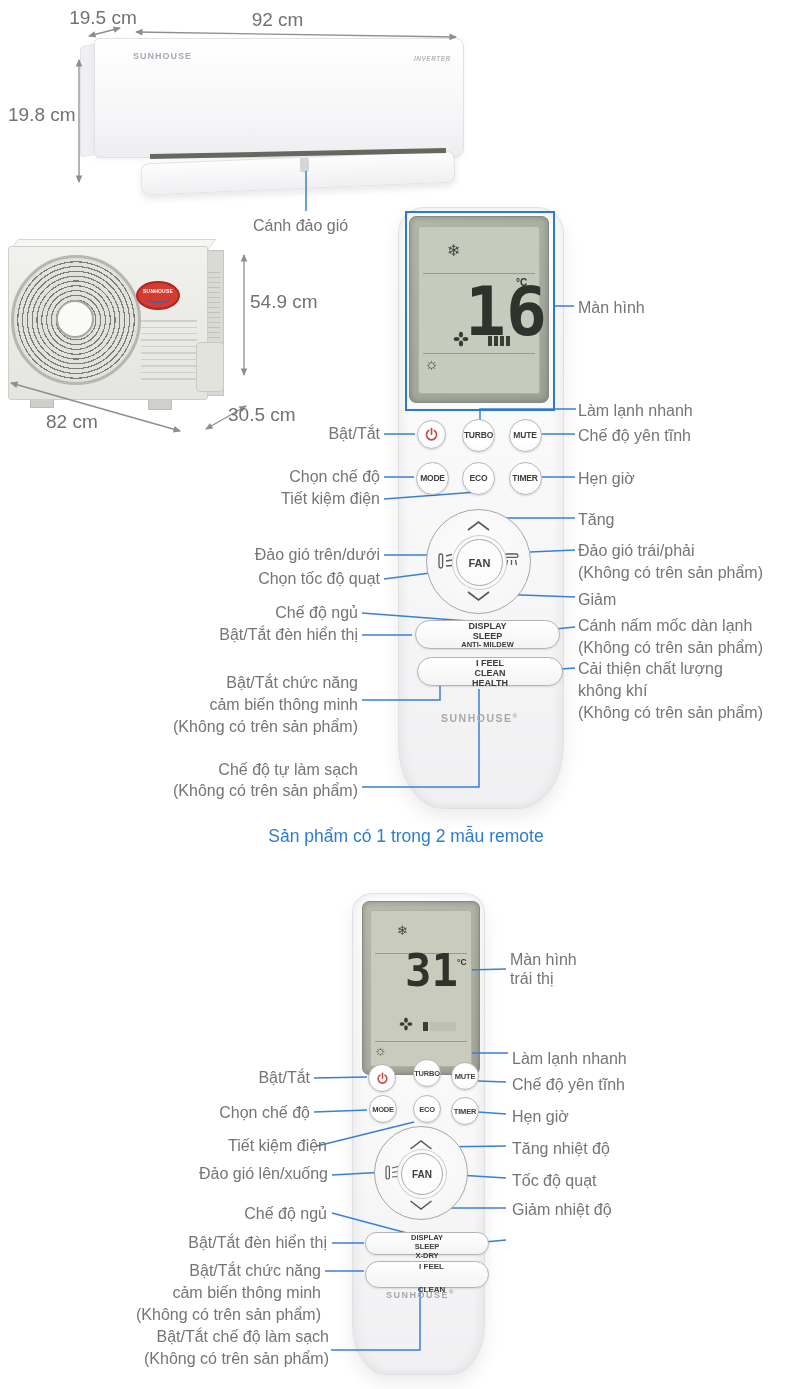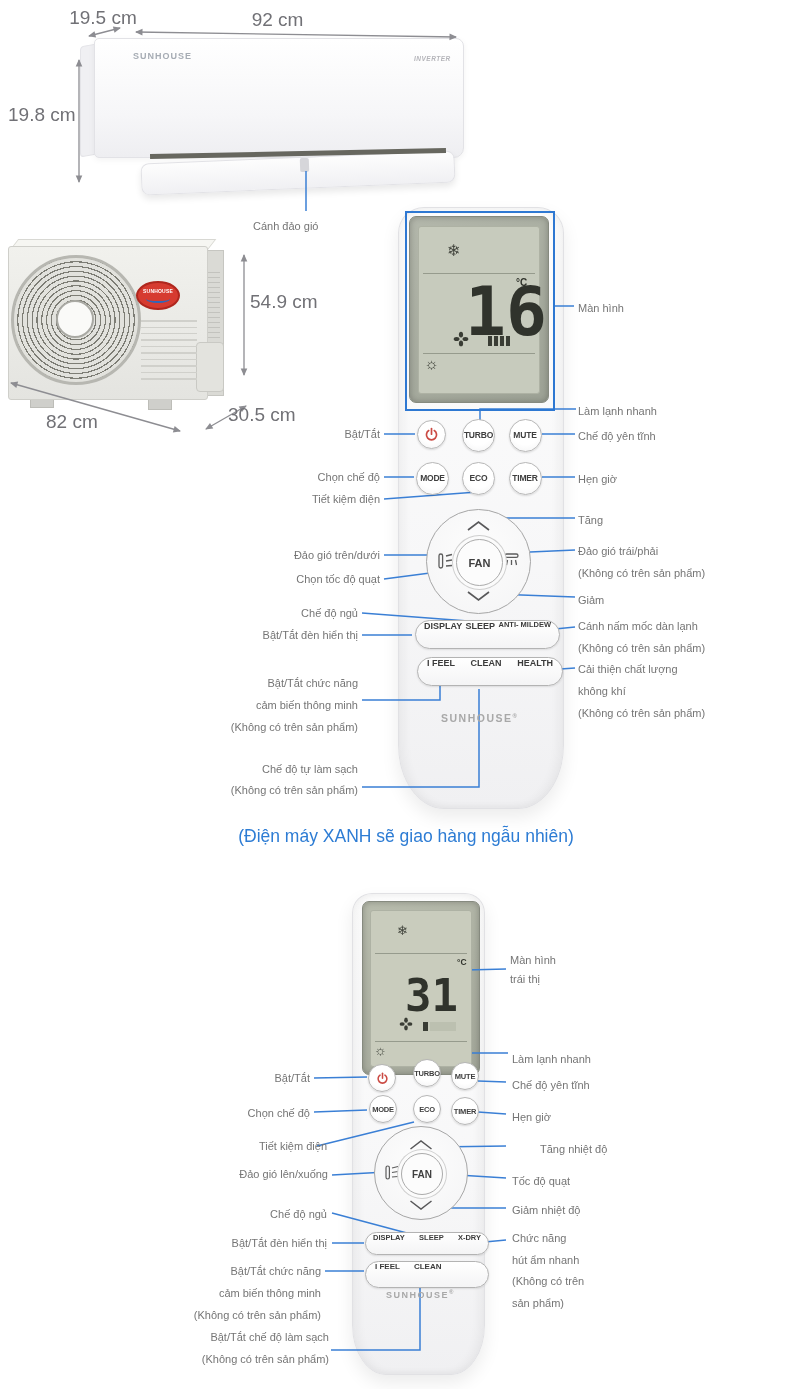--- a/index.html
+++ b/index.html
@@ -1,21 +1,21 @@
 <!DOCTYPE html>
 <html><head>
 <meta charset="utf-8">
 <style>
   html,body{margin:0;padding:0;background:#fff;}
   #page{position:relative;width:800px;height:1389px;background:#fff;overflow:hidden;
         font-family:"Liberation Sans", sans-serif;}
   .abs{position:absolute;}
   svg.overlay{position:absolute;left:0;top:0;z-index:4;pointer-events:none;}
   .dim{position:absolute;font-size:19px;color:#717176;white-space:nowrap;z-index:5;}
-  .lbl{position:absolute;font-size:11px;line-height:22px;color:#757575;white-space:nowrap;z-index:6;}
+  .lbl{position:absolute;font-size:16px;line-height:22px;color:#757575;white-space:nowrap;z-index:6;}
   .lbl.ra{text-align:right;}
   .lbl span{display:block;}
   .note{position:absolute;left:100px;top:826px;width:612px;text-align:center;color:#2d7cd4;
         font-size:17.5px;line-height:21.5px;z-index:6;}
   
   .in-body{position:absolute;left:94px;top:38px;width:368px;height:118px;border-radius:5px 8px 10px 5px;
            background:linear-gradient(180deg,#ffffff,#f6f6f8 65%,#eeeef1);border:1px solid #e2e2e6;
            box-shadow:0 2px 6px rgba(0,0,0,.05);z-index:2;}
   .in-side{position:absolute;left:80px;top:45px;width:15px;height:109px;background:#f0f0f3;
            border:1px solid #e4e4e8;border-radius:4px 0 0 4px;transform:skewY(-10deg);z-index:1;}
@@ -76,21 +76,21 @@
        justify-content:center;font-weight:700;color:#3f3f3f;z-index:5;}
   .b31{width:31px;height:31px;font-size:8.5px;letter-spacing:-.2px;}
   .b27{width:27px;height:27px;}
   .b26{width:26px;height:26px;font-size:7.5px;letter-spacing:-.2px;}
   .pad{position:absolute;border-radius:50%;border:1px solid #a6a6a6;z-index:5;
        background:radial-gradient(circle at 50% 40%, #fdfdfd, #f4f4f5);}
   .fanbtn{position:absolute;border-radius:50%;border:1px solid #ababab;background:#fcfcfc;display:flex;
        align-items:center;justify-content:center;font-weight:700;color:#3f3f3f;
        box-shadow:0 0 0 3px #fbfbfb, 0 0 0 4px #cfcfcf;}
   .pill{position:absolute;border:1px solid #b3b3b3;border-radius:999px;background:linear-gradient(#ffffff,#f4f4f5);
-       display:flex;align-items:flex-start;box-shadow:0 1px 2px rgba(0,0,0,.1);color:#3b3b3b;font-weight:700;z-index:5;}
+       display:flex;align-items:center;box-shadow:0 1px 2px rgba(0,0,0,.1);color:#3b3b3b;font-weight:700;z-index:5;flex-direction:column;}
   .pill span{white-space:nowrap;}
   .anti{font-size:7.5px!important;line-height:8px;text-align:center;}
   .rbrand{position:absolute;font-weight:700;color:#a8a8a8;letter-spacing:1.5px;z-index:5;white-space:nowrap;}
   .rbrand sup{font-size:6px;letter-spacing:0;}
 </style>
 </head>
 <body>
 
 <div id="page">
 
@@ -315,29 +315,29 @@
     <span>Cánh nấm mốc dàn lạnh</span>
     <span>(Không có trên sản phẩm)</span>
   </div>
   <div class="lbl" style="left:578px;top:658px;">
     <span>Cải thiện chất lượng</span>
     <span>không khí</span>
     <span>(Không có trên sản phẩm)</span>
   </div>
 
   <div class="note">
-    <div>(Điện máy XANH sẽ giao hàng ngẫu nhiên)</div>
+    <div>Sản phẩm có 1 trong 2 mẫu remote</div>
   </div>
 
   <div id="remote2-body" class="rbody"></div>
   <div class="bezel" style="left:362px;top:901px;width:116px;height:172px;background:linear-gradient(145deg,#b8bcad,#a2a699);"></div>
   <div class="screen" style="left:370px;top:910px;width:100px;height:155px;background:#c9ccbd;">
     <span class="lcd-ico" style="left:26px;top:12px;font-size:13px;">❄</span>
     <div class="divider" style="top:42px;"></div>
-    <div class="lcdnum" style="left:34px;top:63px;font-size:44px;text-align:center;">31</div>
+    <div class="lcdnum" style="left:34px;top:38px;font-size:44px;text-align:center;">31</div>
     <div class="lcdunit" style="left:86px;top:46px;font-size:8.5px;">°C</div>
     <svg class="abs" style="left:28px;top:106px;" width="14" height="14" viewBox="0 0 16 16">
       <g fill="#3a3d35">
           <ellipse cx="8" cy="3.6" rx="2.1" ry="2.9"></ellipse>
           <ellipse cx="8" cy="12.4" rx="2.1" ry="2.9"></ellipse>
       <ellipse cx="3.6" cy="8" rx="2.9" ry="2.1"></ellipse>
           <ellipse cx="12.4" cy="8" rx="2.9" ry="2.1"></ellipse>
         </g>
     </svg>
     <div class="bars" style="left:52px;top:111px;">
@@ -420,29 +420,23 @@
   </div>
   <div class="lbl" style="left:512px;top:1048px;">
       <span>Làm lạnh nhanh</span>
     </div>
   <div class="lbl" style="left:512px;top:1074px;">
       <span>Chế độ yên tĩnh</span>
     </div>
   <div class="lbl" style="left:512px;top:1106px;">
       <span>Hẹn giờ</span>
     </div>
-  <div class="lbl" style="left:512px;top:1138px;margin-left:28px;">
+  <div class="lbl" style="left:512px;top:1138px;">
       <span>Tăng nhiệt độ</span>
     </div>
   <div class="lbl" style="left:512px;top:1170px;">
       <span>Tốc độ quạt</span>
     </div>
   <div class="lbl" style="left:512px;top:1199px;">
       <span>Giảm nhiệt độ</span>
     </div>
-  <div class="lbl" style="left:512px;top:1228px;line-height:21.5px;">
-    <span>Chức năng</span>
-    <span>hút ẩm nhanh</span>
-    <span>(Không có trên</span>
-    <span>sản phẩm)</span>
-  </div>
 
 </div>
 
 </body></html>

